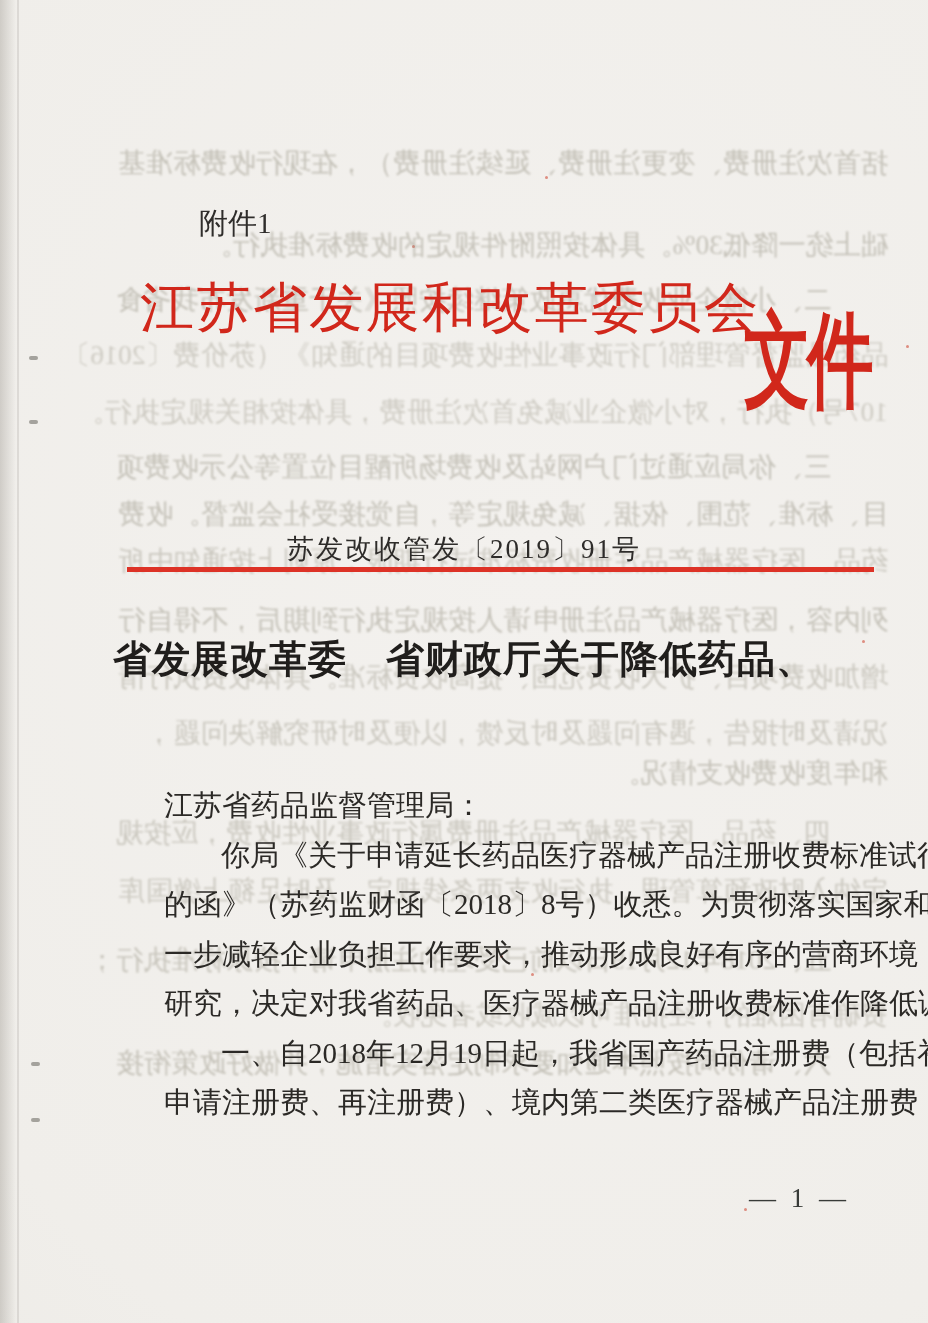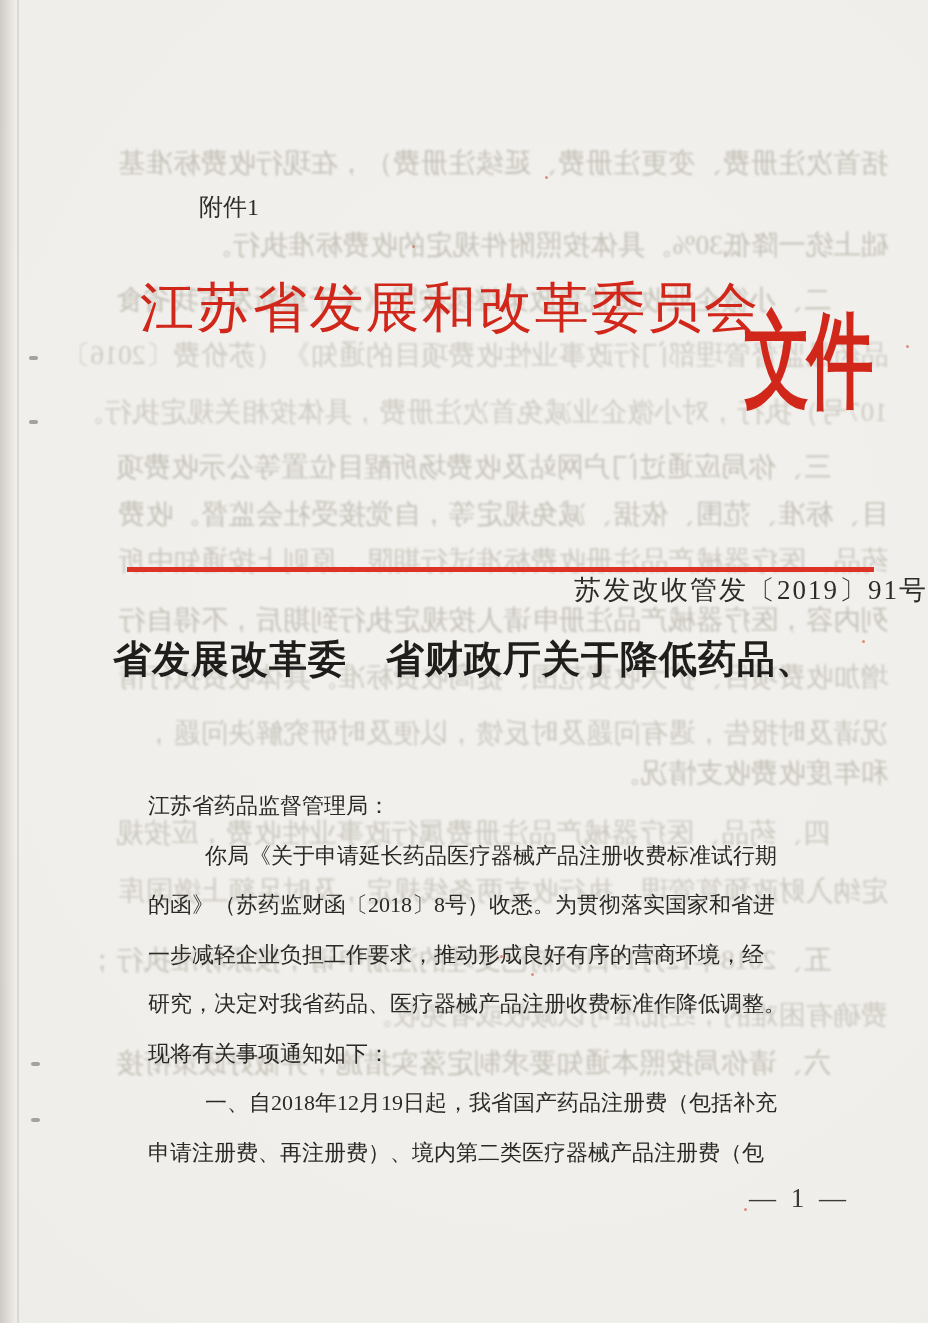--- a/index.html
+++ b/index.html
@@ -34,32 +34,32 @@
   .gl:nth-child(11){top:718px;opacity:.4;}
   .gl:nth-child(12){top:758px;}
   .gl:nth-child(13){top:818px;text-indent:57px;opacity:.4;}
   .gl:nth-child(14){top:876px;opacity:.38;}
   .gl:nth-child(15){top:945px;text-indent:57px;opacity:.42;}
   .gl:nth-child(16){top:1000px;opacity:.36;}
   .gl:nth-child(17){top:1048px;text-indent:57px;opacity:.46;}
 
   
   .fg{position:absolute;z-index:2;}
-  .attach{left:199px;top:191px;font-size:24px;color:#2f2d2b;}
+  .attach{left:199px;top:204px;font-size:29px;color:#2f2d2b;}
   .org{left:140px;width:618px;color:#d1271b;font-weight:normal;line-height:1;
        font-size:54px;text-align:justify;text-align-last:justify;}
   .org1{top:281px;} .org2{top:367px;}
   .wenjian{left:744px;top:310px;font-size:100px;font-weight:bold;color:#d1271b;
        line-height:1;letter-spacing:-4px;transform:scale(.66,1.04);transform-origin:left top;white-space:nowrap;}
-  .docnum{left:0;right:0;top:531px;text-align:right;font-size:27px;color:#2e2c2a;letter-spacing:2px;margin-top:41px;}
+  .docnum{left:0;right:0;top:531px;text-align:center;font-size:27px;color:#2e2c2a;letter-spacing:2px;}
   .rule{left:127px;width:747px;top:567px;height:5px;background:#dd3226;}
   .title{left:0;right:0;text-align:center;font-weight:bold;color:#201e1c;
        font-size:38px;line-height:1;letter-spacing:1px;}
   .title1{top:640px;} .title2{top:690px;}
-  .bodyblock{left:148px;top:781px;width:732px;font-size:22px;color:#2b2926;}
+  .bodyblock{left:164px;top:781px;width:732px;font-size:29px;color:#2b2926;}
   .bl{height:49.5px;line-height:49.5px;white-space:nowrap;}
   .bl.ind{text-indent:57px;}
   .pageno{right:78px;top:1183px;font-size:27px;color:#383b38;letter-spacing:4px;}
 </style>
 </head>
 <body>
 
 <div class="page">
 
   <div id="ghost">
@@ -105,19 +105,18 @@
   <div class="fg rule"></div>
 
   <div class="fg title title1">省发展改革委　省财政厅关于降低药品、</div>
 
   <div class="fg bodyblock">
     <div class="bl">江苏省药品监督管理局：</div>
     <div class="bl ind">你局《关于申请延长药品医疗器械产品注册收费标准试行期</div>
     <div class="bl">的函》（苏药监财函〔2018〕8号）收悉。为贯彻落实国家和省进</div>
     <div class="bl">一步减轻企业负担工作要求，推动形成良好有序的营商环境，经</div>
     <div class="bl">研究，决定对我省药品、医疗器械产品注册收费标准作降低调整。</div>
-    <div class="bl">现将有关事项通知如下：</div>
     <div class="bl ind">一、自2018年12月19日起，我省国产药品注册费（包括补充</div>
     <div class="bl">申请注册费、再注册费）、境内第二类医疗器械产品注册费（包</div>
   </div>
 
   <div class="fg pageno">— 1 —</div>
 </div>
 
 </body></html>

